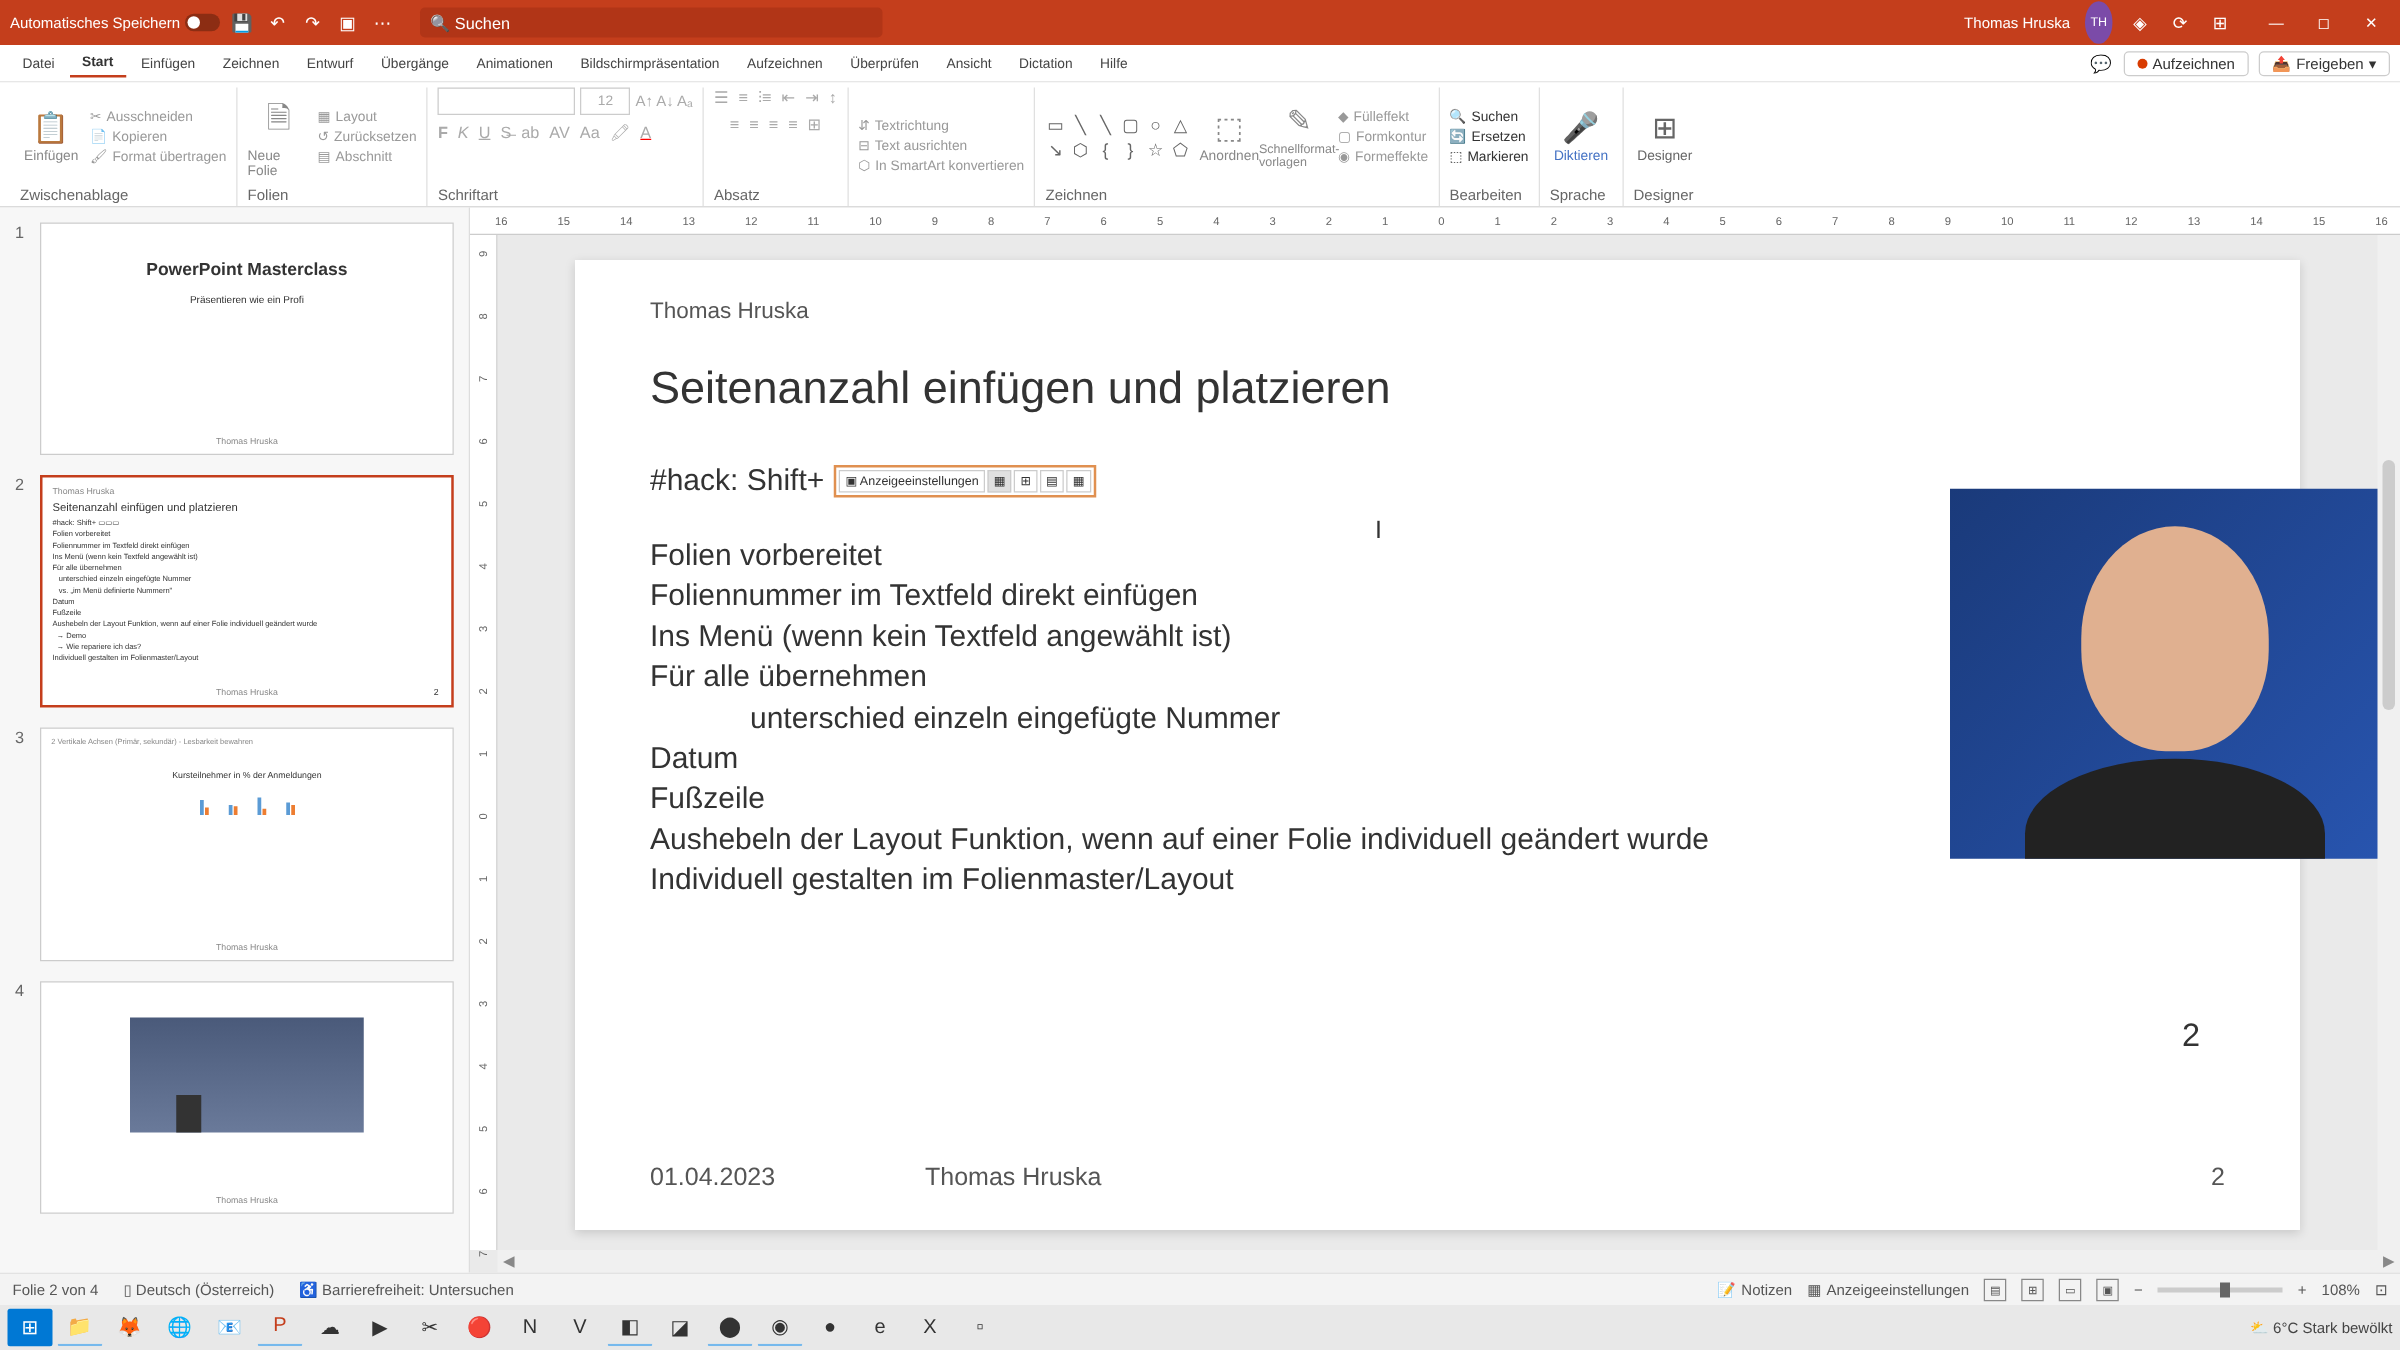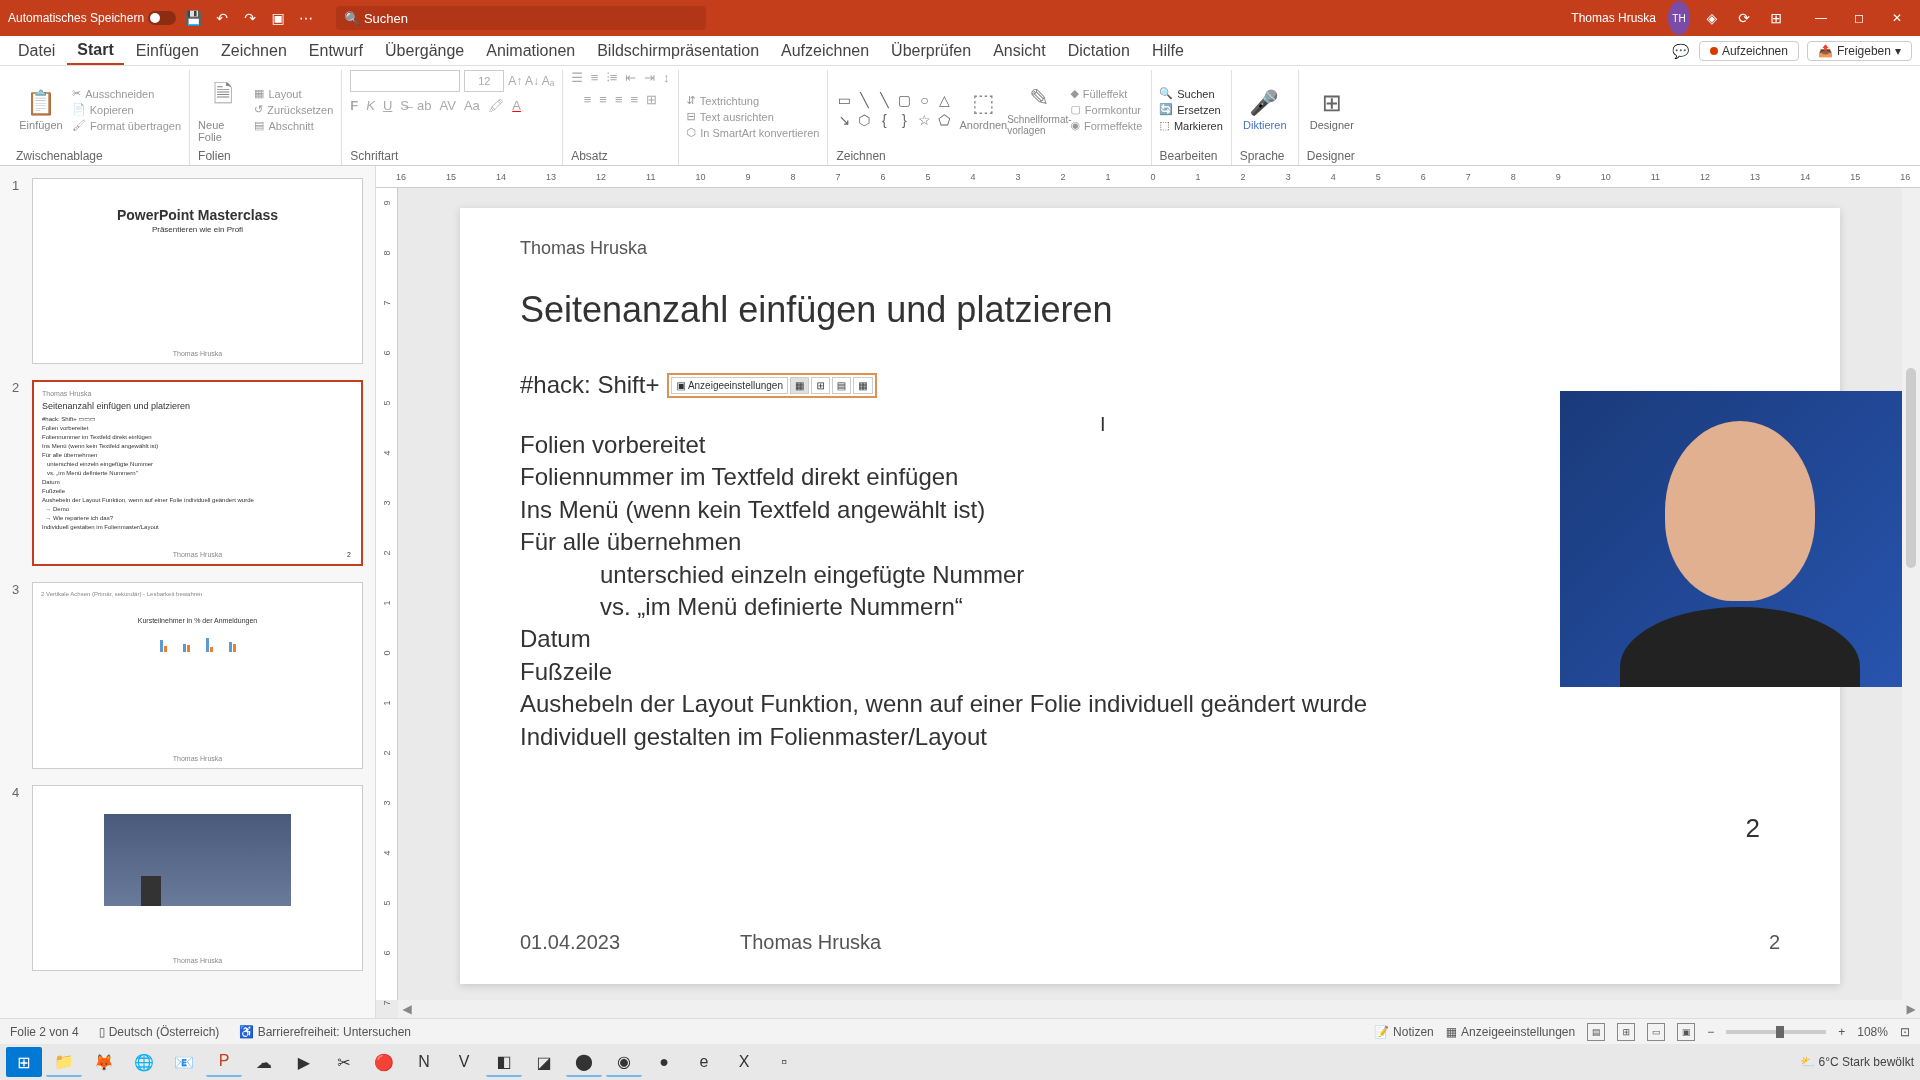--- a/index.html
+++ b/index.html
@@ -11,21 +11,21 @@
 .autosave{font-size:12px;display:flex;align-items:center;gap:4px}
 .toggle{width:28px;height:14px;background:#8c2d13;border-radius:7px;position:relative}
 .toggle::after{content:"";width:10px;height:10px;background:#fff;border-radius:50%;position:absolute;top:2px;left:2px}
 .tb-icon{width:20px;height:20px;display:flex;align-items:center;justify-content:center;font-size:14px;cursor:pointer}
 .tb-right{display:flex;align-items:center;gap:12px}
 .avatar{width:22px;height:34px;border-radius:50%;background:#7b4ba8;color:#fff;display:flex;align-items:center;justify-content:center;font-size:10px}
 .win-btns{display:flex;gap:8px;margin-left:8px}
 .win-btn{width:30px;height:20px;display:flex;align-items:center;justify-content:center;cursor:pointer;font-size:12px}
 
 .tabbar{height:30px;background:#fff;display:flex;align-items:center;padding:0 8px;border-bottom:1px solid #e0e0e0;gap:2px}
-.tab{padding:4px 10px;font-size:16px;color:#444;cursor:pointer}
+.tab{padding:4px 10px;font-size:11px;color:#444;cursor:pointer}
 .tab.active{border-bottom:2px solid #c43e1c;font-weight:600;color:#333}
 .tabbar .right{margin-left:auto;display:flex;gap:8px;align-items:center}
 .pill{border:1px solid #ccc;padding:2px 10px;border-radius:4px;font-size:12px;display:flex;align-items:center;gap:4px;cursor:pointer}
 .record-dot{width:8px;height:8px;border-radius:50%;background:#d83b01}
 
 .ribbon{height:100px;background:#fff;border-bottom:1px solid #d0d0d0;display:flex;padding:4px 8px 0 8px}
 .rgrp{display:flex;flex-direction:column;border-right:1px solid #e0e0e0;padding:0 8px}
 .rgrp-body{flex:1;display:flex;align-items:center;gap:6px}
 .rgrp-label{font-size:12px;color:#666;text-align:left;padding-bottom:2px}
 .big-btn{display:flex;flex-direction:column;align-items:center;justify-content:center;width:50px;cursor:pointer;color:#888}
@@ -40,21 +40,21 @@
 .shapes-grid{display:grid;grid-template-columns:repeat(6,16px);gap:4px;color:#666}
 .shapes-grid span{font-size:14px;text-align:center}
 
 .workspace{display:flex;height:calc(100% - 36px - 30px - 100px - 26px - 36px)}
 .thumbs{width:376px;background:#f7f7f7;border-right:1px solid #ddd;overflow-y:auto;padding:12px}
 .thumb-wrap{display:flex;gap:8px;margin-bottom:16px}
 .thumb-num{font-size:13px;color:#666;width:12px}
 .thumb{flex:1;background:#fff;border:1px solid #ccc;aspect-ratio:16/9;padding:8px;font-size:9px;position:relative;cursor:pointer}
 .thumb.sel{border:2px solid #c43e1c}
 .thumb .tt{font-weight:bold;text-align:center;font-size:14px;margin-top:20px}
-.thumb .ts{text-align:center;font-size:8px;margin-top:2px}
+.thumb .ts{text-align:center;font-size:8px;margin-top:12px}
 .thumb .tf{position:absolute;bottom:6px;left:50%;transform:translateX(-50%);font-size:7px;color:#888}
 .thumb .lines{font-size:6px;line-height:1.5;color:#333}
 
 .editor{flex:1;background:#eaeaea;position:relative;overflow:hidden}
 .ruler-h{height:22px;background:#fff;border-bottom:1px solid #ccc;display:flex;align-items:center;font-size:9px;color:#666;padding-left:20px;gap:40px}
 .ruler-v{position:absolute;left:0;top:22px;bottom:18px;width:22px;background:#fff;border-right:1px solid #ccc;display:flex;flex-direction:column;align-items:center;font-size:9px;color:#666;padding-top:10px;gap:40px}
 .ruler-v span{transform:rotate(-90deg)}
 .canvas-wrap{position:absolute;left:22px;right:18px;top:22px;bottom:18px;display:flex;align-items:flex-start;justify-content:center;padding-top:20px}
 .slide{width:1380px;height:776px;background:#fff;box-shadow:0 2px 8px rgba(0,0,0,0.15);position:relative;padding:30px 60px}
 .slide .author-top{font-size:18px;color:#555}
@@ -419,21 +419,20 @@
             <span class="hack-cell">▦</span>
           </span>
         </div>
         <span class="cursor-i" style="left:640px;top:205px">I</span>
         <div class="body">
           <div>Folien vorbereitet</div>
           <div>Foliennummer im Textfeld direkt einfügen</div>
           <div>Ins Menü (wenn kein Textfeld angewählt ist)</div>
           <div>Für alle übernehmen</div>
           <div class="ind">unterschied  einzeln eingefügte Nummer</div>
-          <div class="ind">vs. „im Menü definierte Nummern“</div>
           <div>Datum</div>
           <div>Fußzeile</div>
           <div>Aushebeln der Layout Funktion, wenn auf einer Folie individuell geändert wurde</div>
           <div>Individuell gestalten im Folienmaster/Layout</div>
         </div>
         <div class="pgnum">2</div>
         <div class="footer-row">
           <span class="d">01.04.2023</span>
           <span class="n">Thomas Hruska</span>
           <span class="p">2</span>

